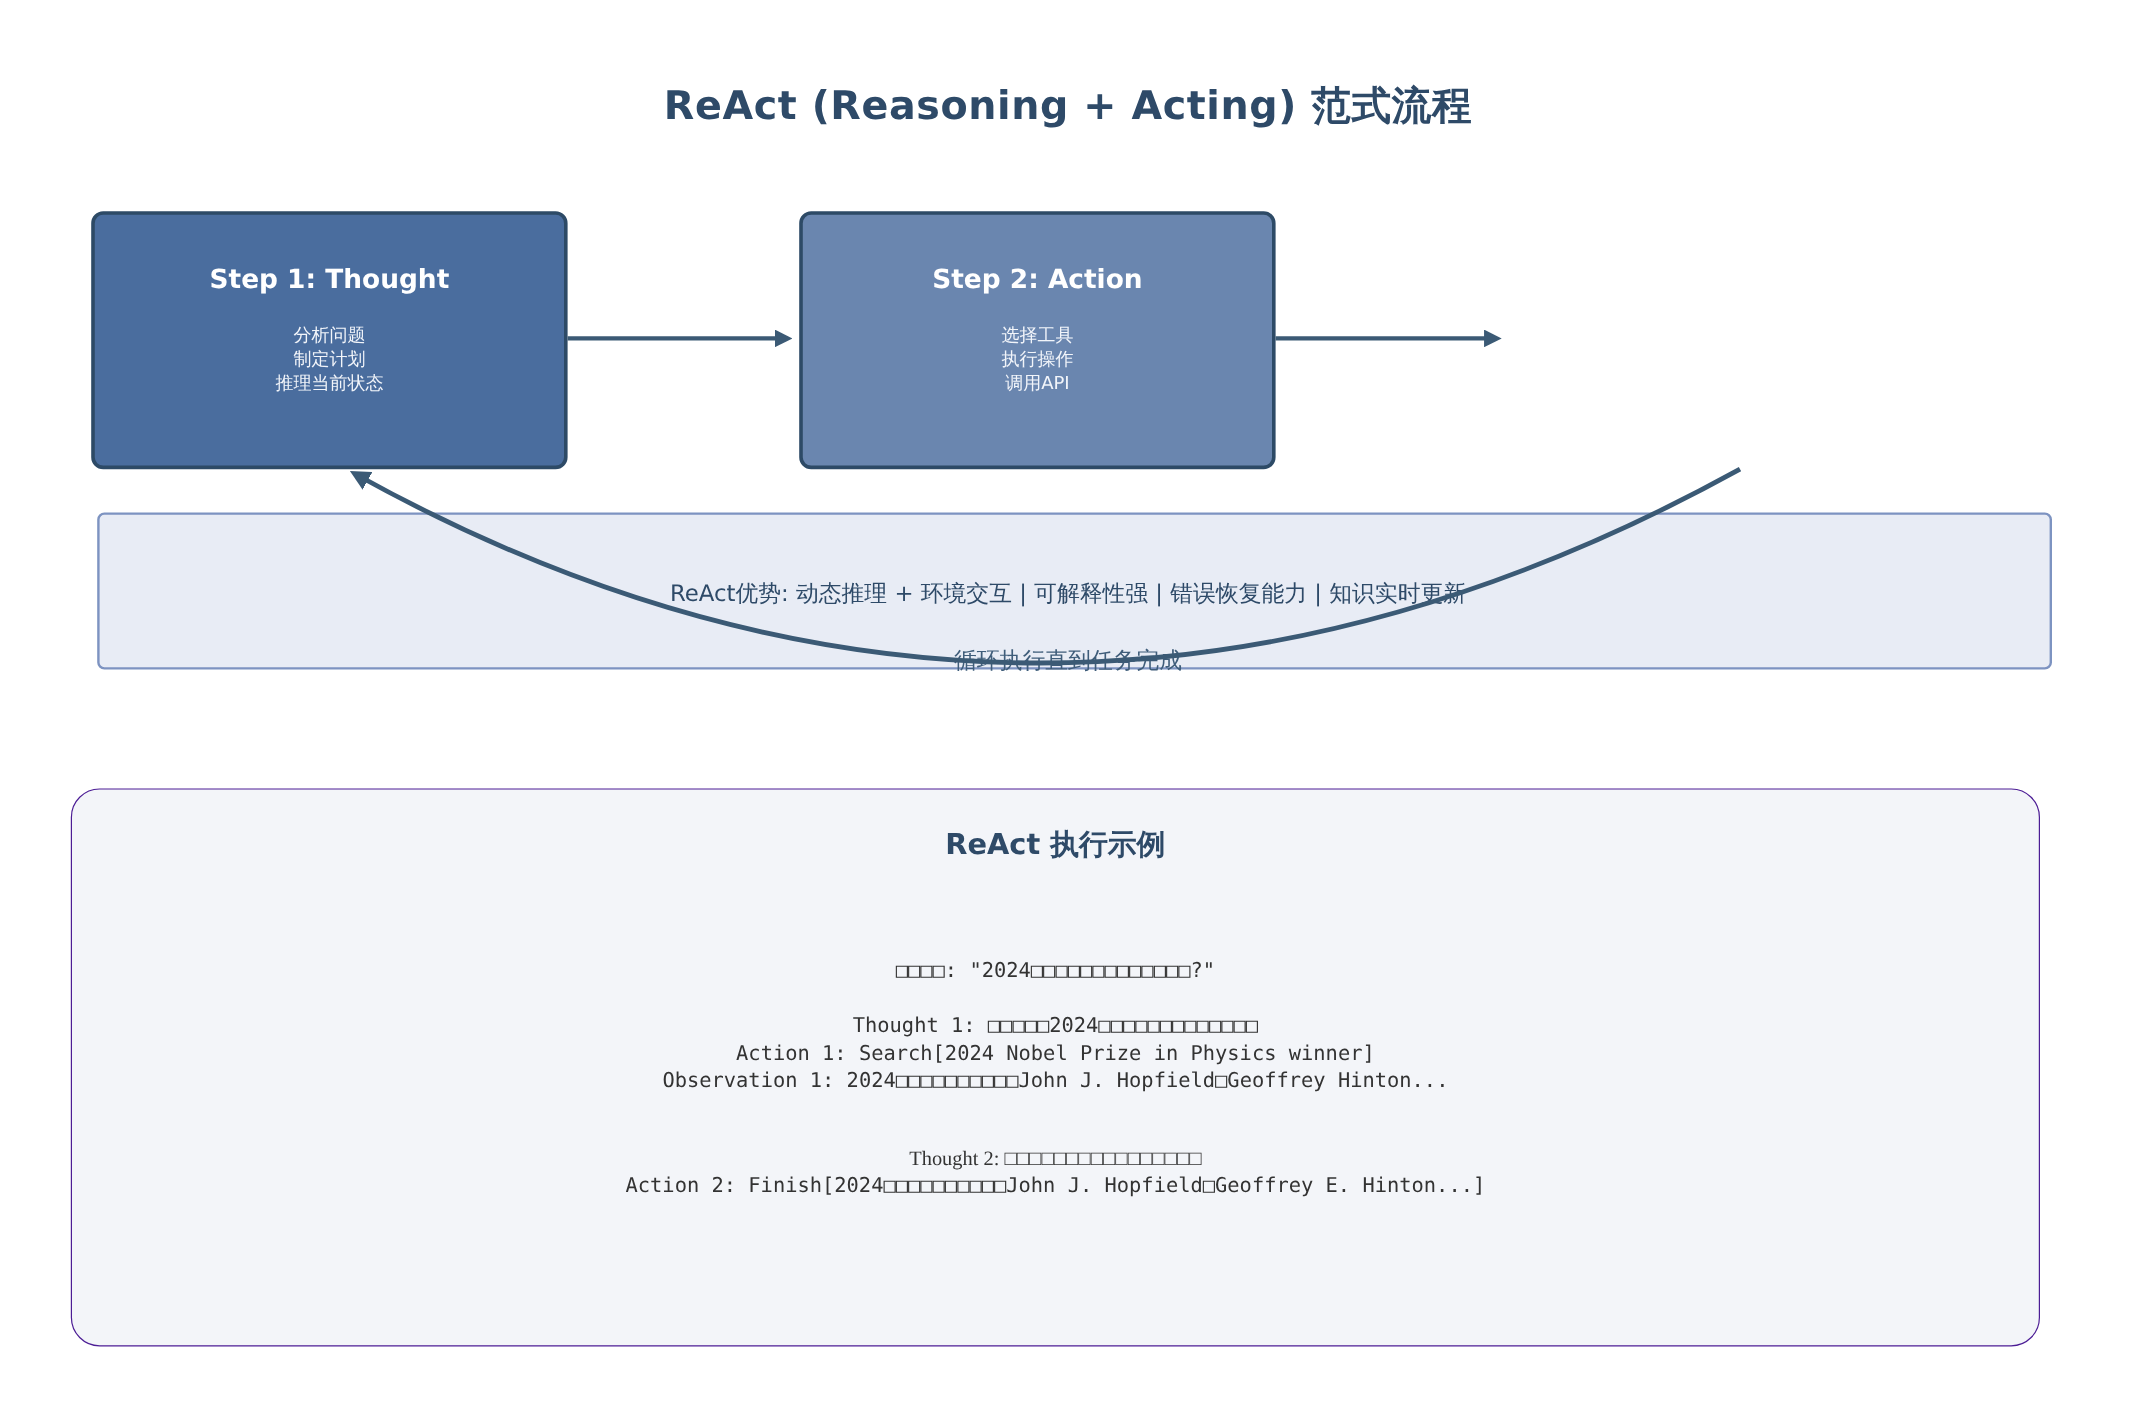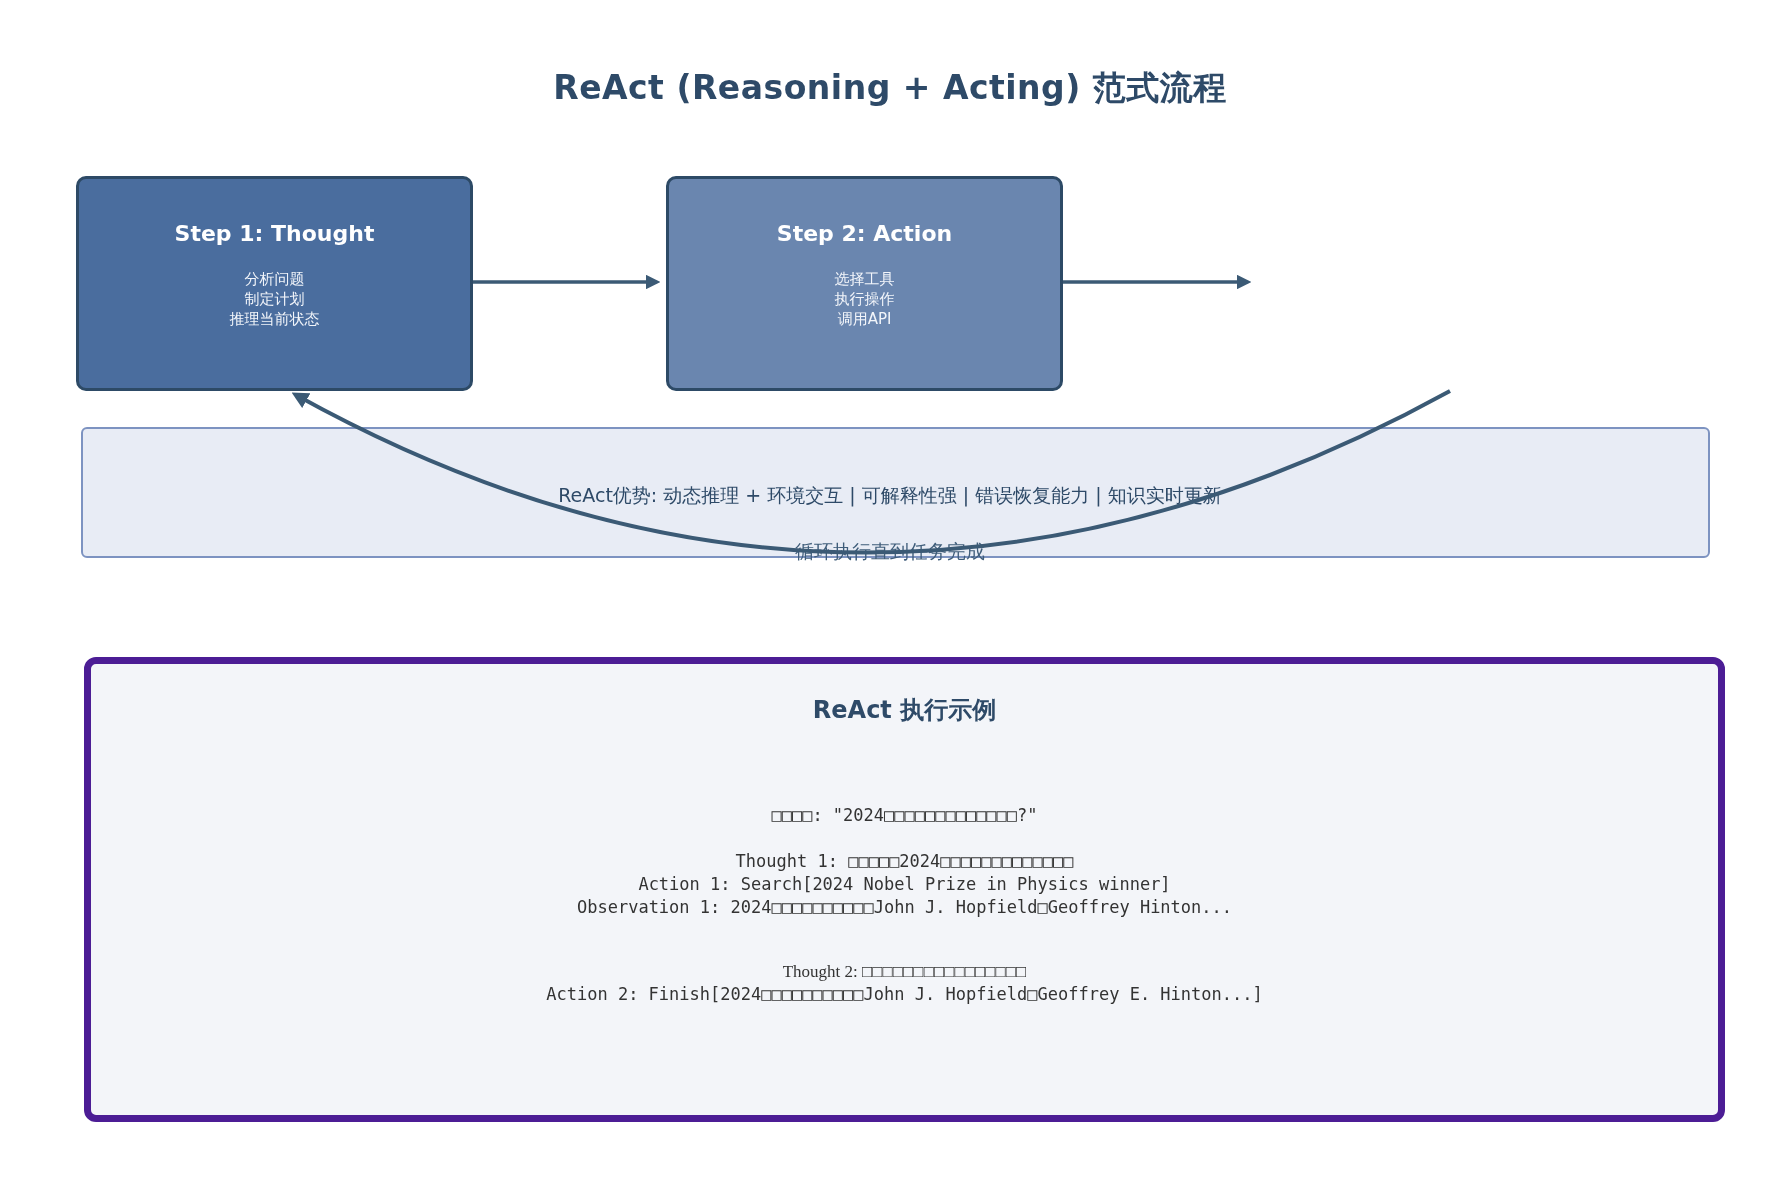--- a/index.html
+++ b/index.html
@@ -31,23 +31,23 @@
   }
   .banner-text {
     position:absolute; top:483px; left:0; width:1780px; text-align:center;
     font-size:19px; line-height:24px; color:#2e4a68; z-index:3;
   }
   .loop-label {
     position:absolute; top:539px; left:0; width:1780px; text-align:center;
     font-size:19px; line-height:24px; color:#3f5d7a; z-index:3;
   }
   .example-box {
-    position:absolute; left:84px; top:657px; width:1641px; height:465px;
-    box-sizing:border-box; background:#f3f5f9; border:7px solid #4c1d95;
-    border-radius:12px; z-index:2;
+    position:absolute; left:59px; top:657px; width:1641px; height:465px;
+    box-sizing:border-box; background:#f3f5f9; border:1px solid #4c1d95;
+    border-radius:24px; z-index:2;
   }
   .example-title {
     margin-top:32px; text-align:center; font-size:24px; font-weight:bold;
     line-height:28px; color:#2e4a68;
   }
   .example-body {
     margin-top:80px; text-align:center;
     font-family:"DejaVu Sans Mono","Liberation Mono",monospace;
     font-size:17px; line-height:23px; color:#333333;
   }

